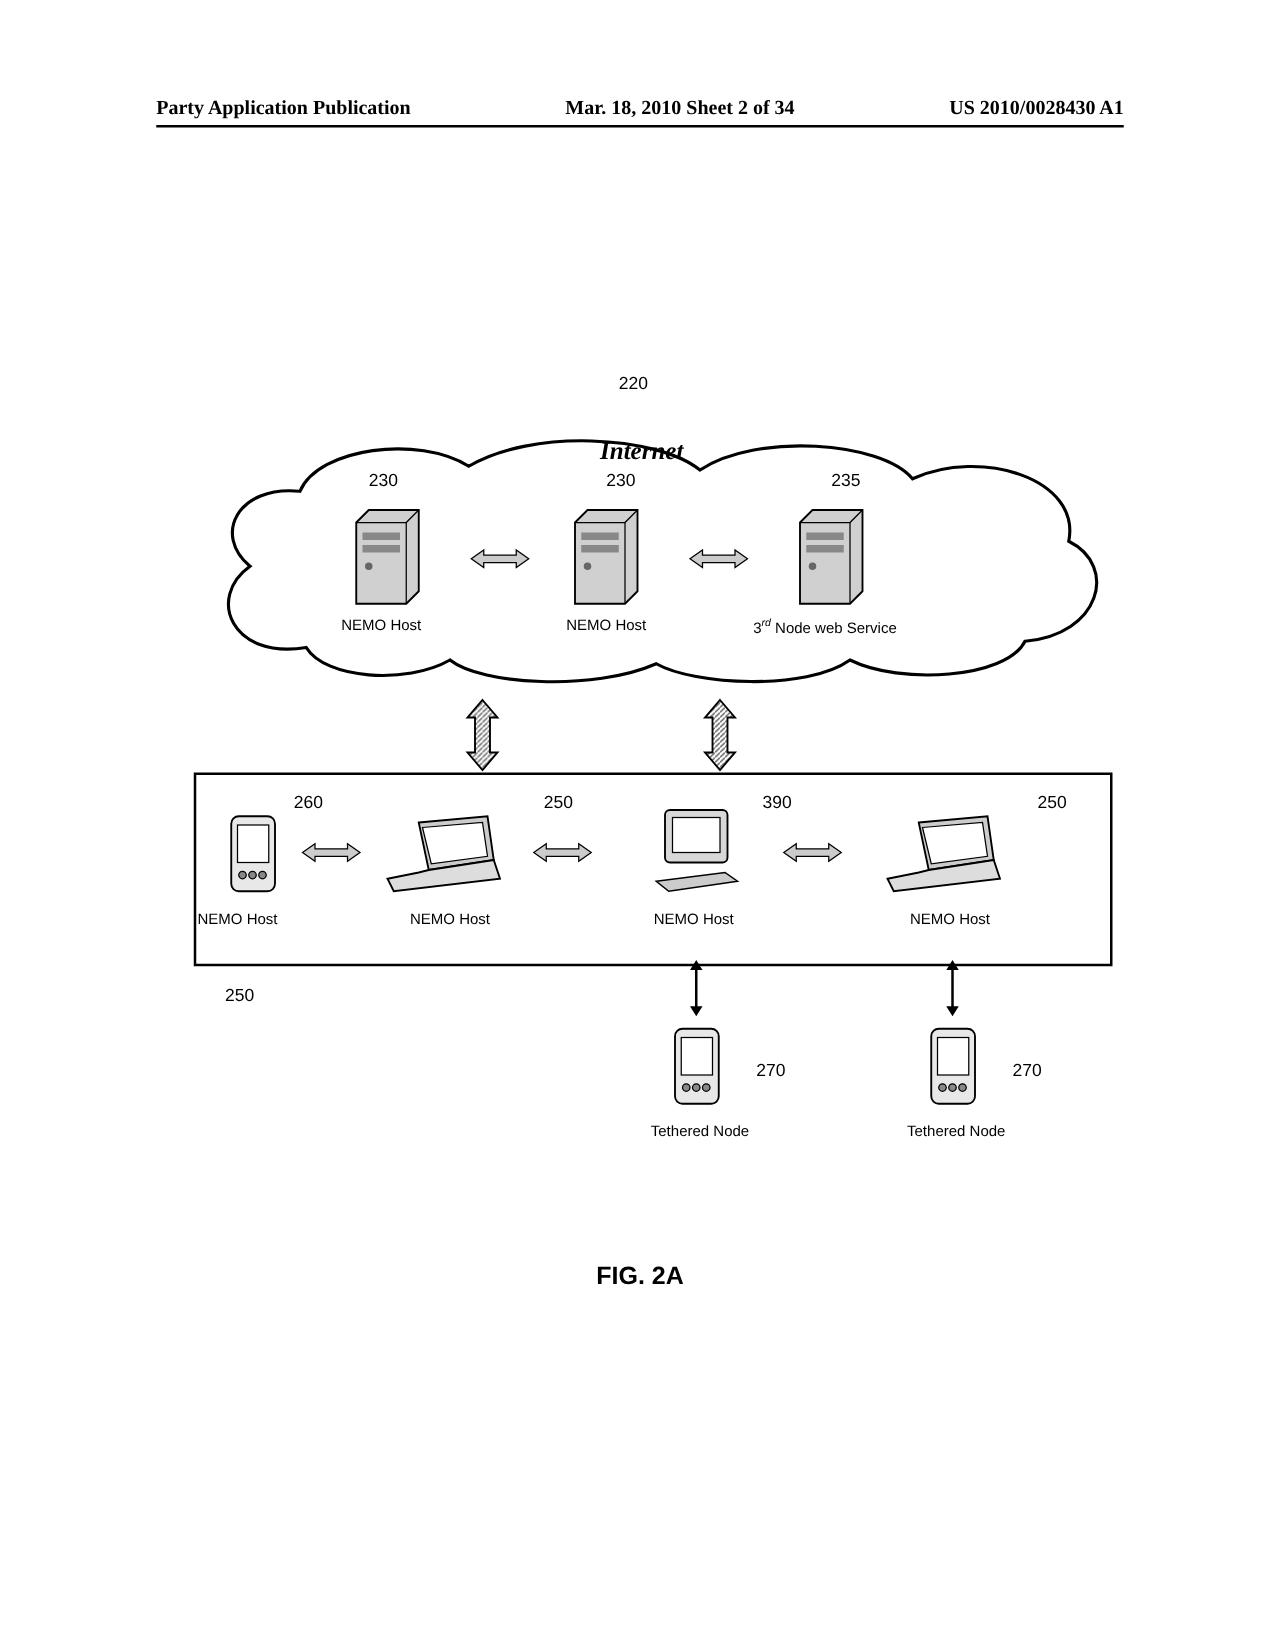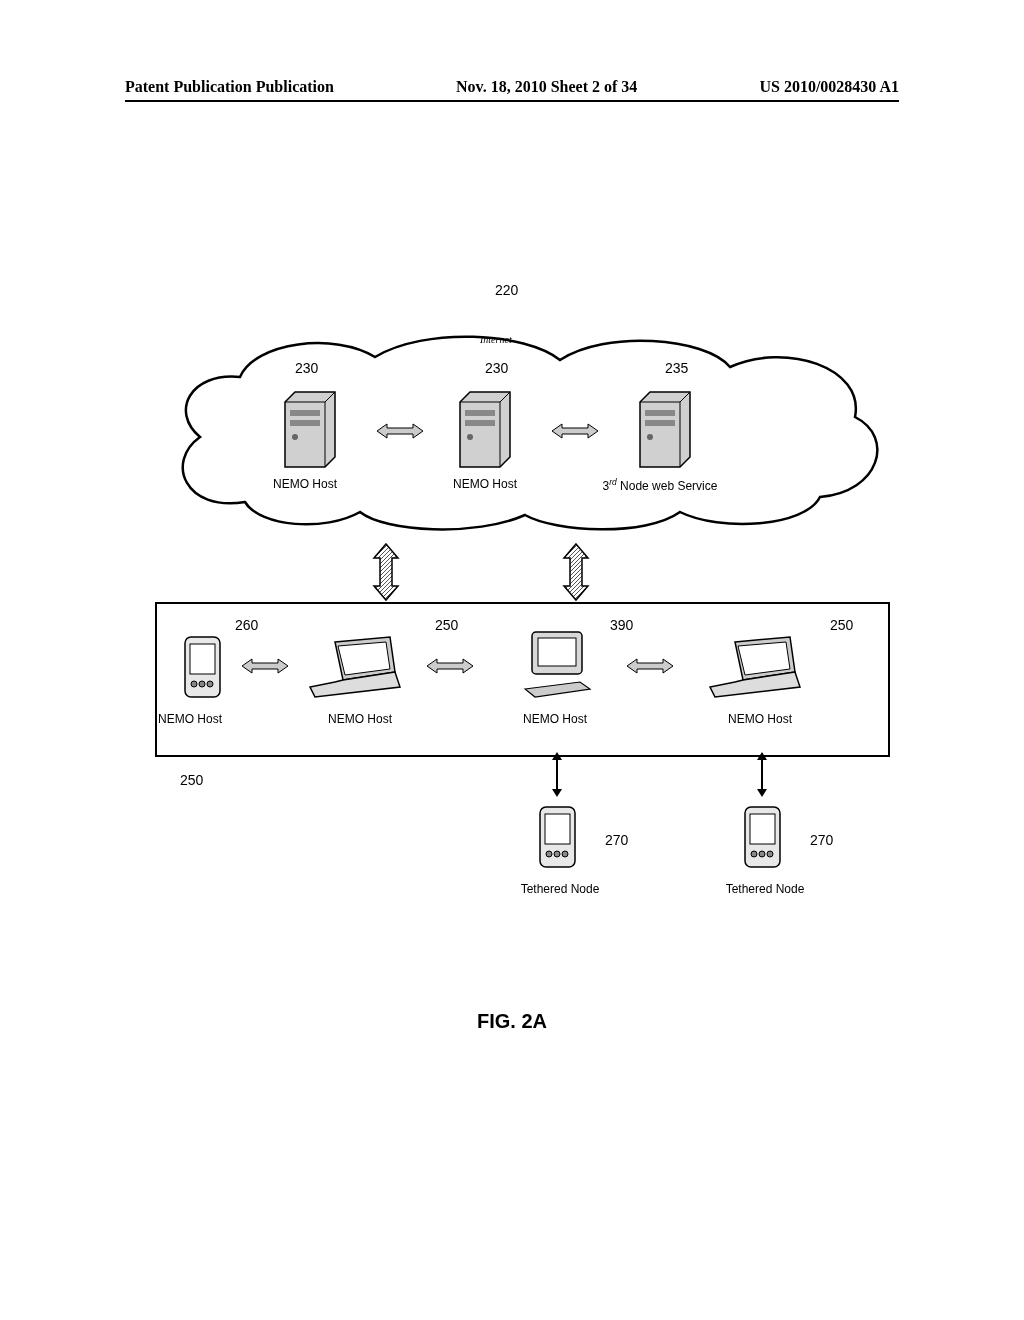--- a/index.html
+++ b/index.html
@@ -23,21 +23,21 @@
   }
   .header-line {
     position: absolute;
     top: 100px;
     left: 125px;
     right: 125px;
     border-top: 2px solid #000;
   }
   .figure-area {
     position: absolute;
-    top: 292px;
+    top: 308px;
     left: 125px;
     width: 770px;
     height: 700px;
   }
   .fig-caption {
     position: absolute;
     top: 1010px;
     left: 0;
     width: 1024px;
     text-align: center;
@@ -66,21 +66,22 @@
     width: 720px;
     height: 220px;
   }
   .cloud svg { width: 100%; height: 100%; }
   .internet-label {
     position: absolute;
     top: 42px;
     left: 355px;
     font-style: italic;
     font-family: "Times New Roman", serif;
-    font-size: 10px;
+    font-size: 20px;
+    font-weight: bold;
   }
 
   .server {
     position: absolute;
     width: 60px; height: 90px;
   }
   .server svg { width: 100%; height: 100%; }
 
   .arrow-h { position: absolute; width: 50px; height: 18px; }
   .arrow-h svg { width: 100%; height: 100%; }
@@ -108,22 +109,22 @@
 
   .desktop { position: absolute; width: 75px; height: 75px; }
   .desktop svg { width: 100%; height: 100%; }
 
   sup { font-size: 0.7em; font-style: italic; }
 </style>
 </head>
 <body>
 
 <div class="header">
-  <span>Patent Publication Publication</span>
-  <span>Nov. 18, 2010  Sheet 2 of 34</span>
+  <span>Party Application Publication</span>
+  <span>Mar. 18, 2010  Sheet 2 of 34</span>
   <span>US 2010/0028430 A1</span>
 </div>
 <div class="header-line"></div>
 
 <div class="figure-area">
 
   <div class="ref-num" style="top:-10px; left:370px;">220</div>
 
   <div class="cloud">
     <svg viewBox="0 0 720 220">

